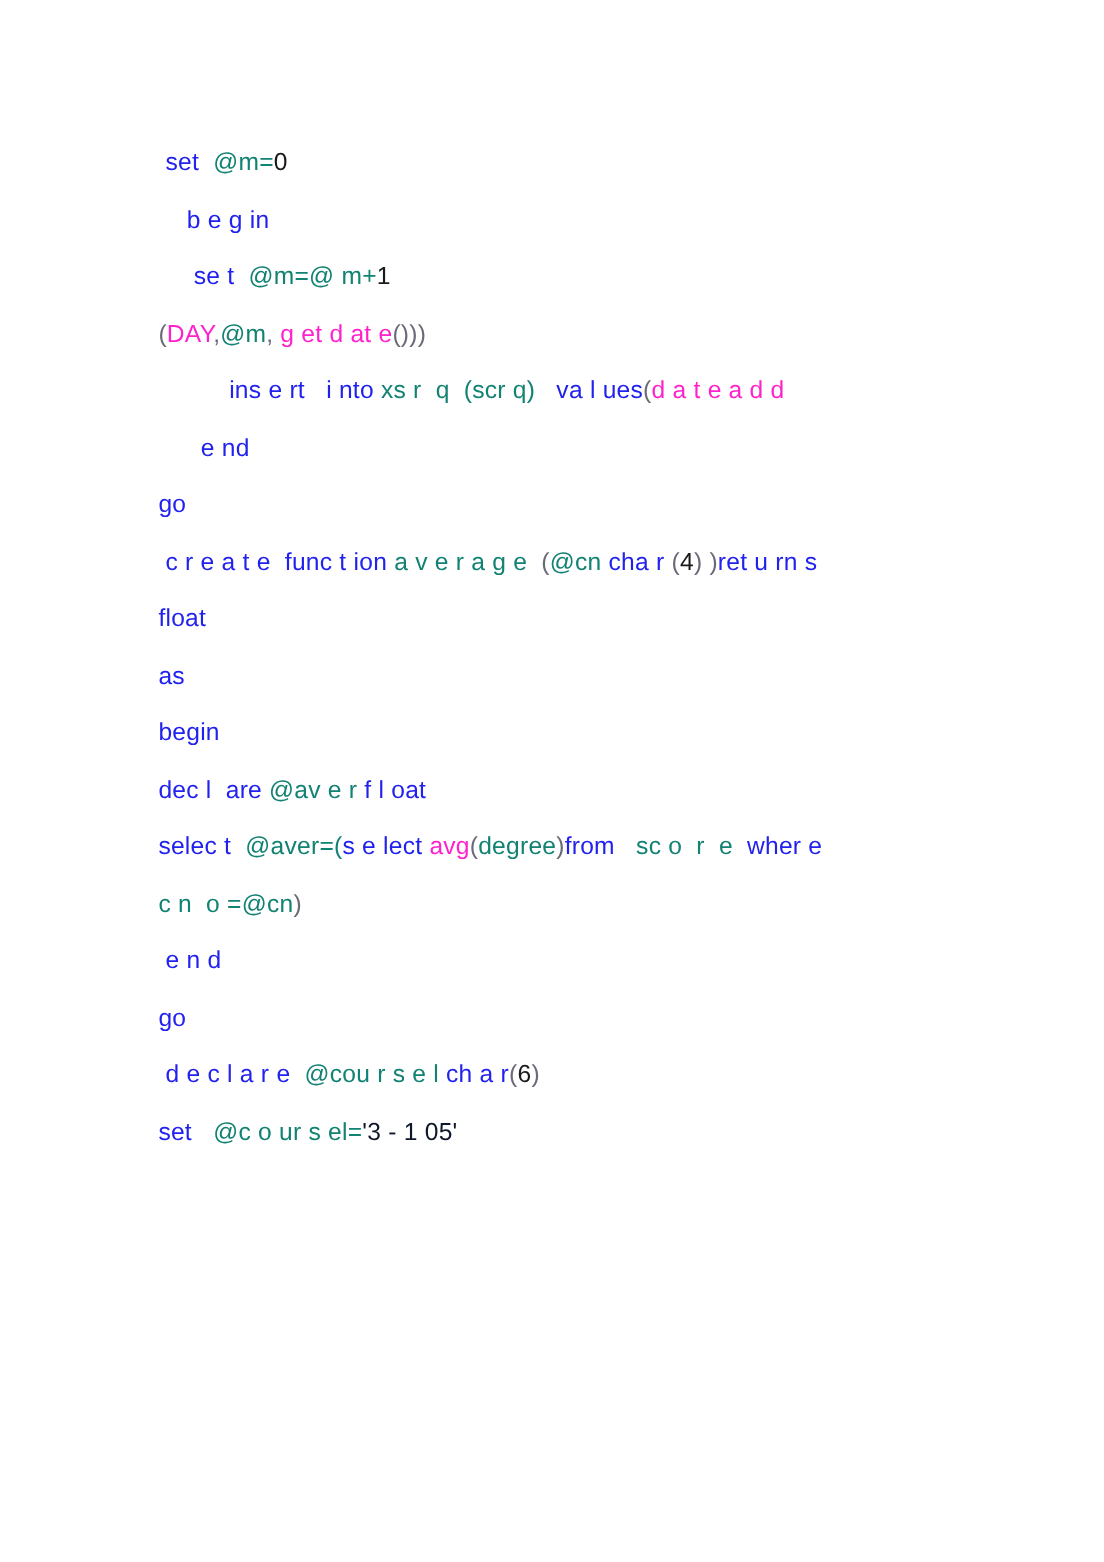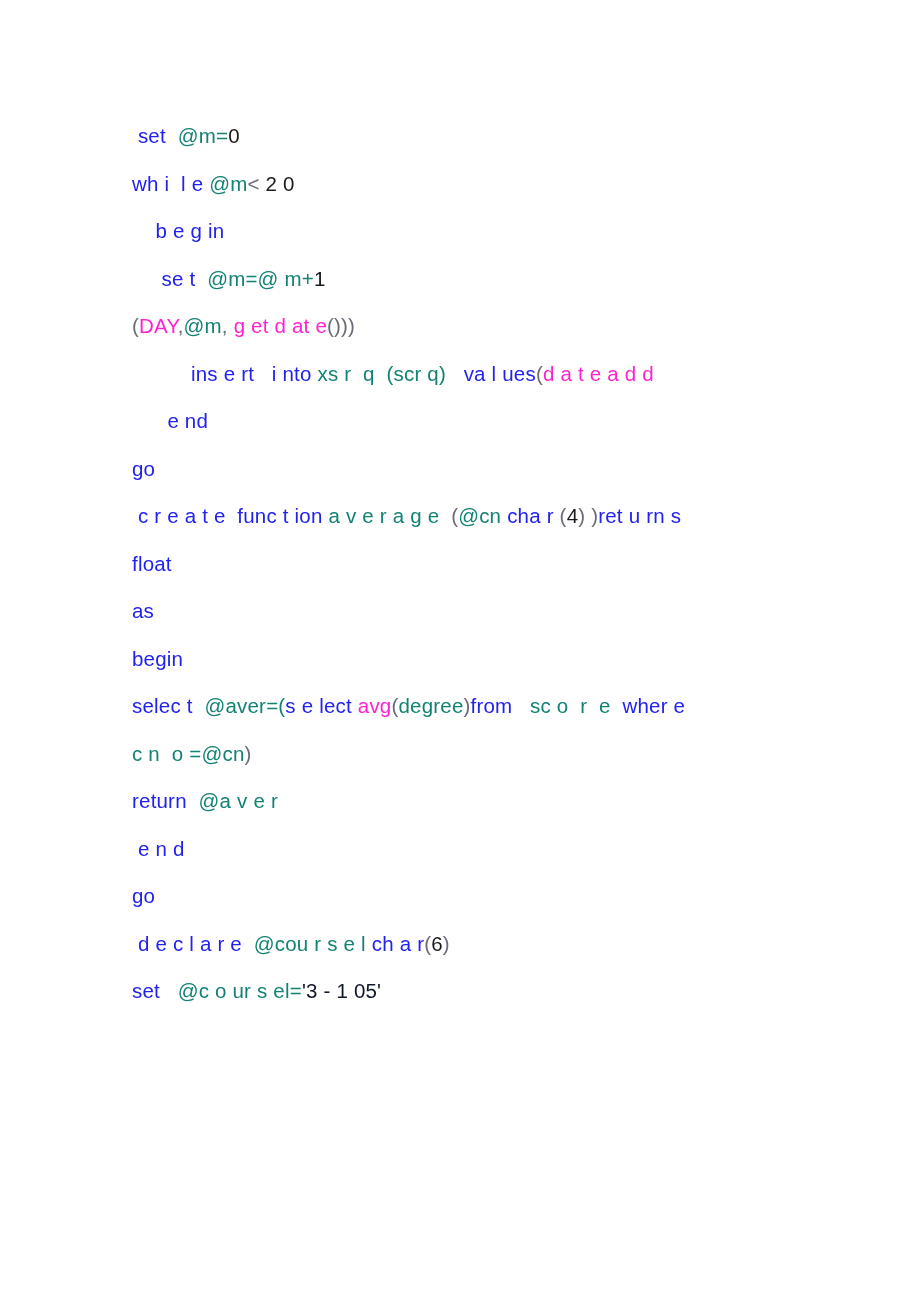--- a/index.html
+++ b/index.html
@@ -52,32 +52,31 @@
   }
   
   .sp { white-space: pre; }
 </style>
 </head>
 <body>
 
 <div id="page">
   <div class="code-body" id="code-body">
       <div class="line"><span class="sp pun"> </span><span class="kw">set</span><span class="pun">  </span><span class="id">@m</span><span class="id">=</span><span class="num">0</span></div>
-      <div class="line"><span class="kw">wh i  l e</span><span class="pun"> </span><span class="id">@m</span><span class="opg">&lt;</span><span class="num"> 2 0</span></div>
       <div class="line"><span class="sp pun">    </span><span class="kw">b e g in</span></div>
       <div class="line"><span class="sp pun">     </span><span class="kw">se t</span><span class="pun">  </span><span class="id">@m</span><span class="id">=</span><span class="id">@ m</span><span class="id">+</span><span class="num">1</span></div>
       <div class="line"><span class="pun">(</span><span class="fn">DAY</span><span class="pun">,</span><span class="id">@m</span><span class="pun">, </span><span class="fn">g et d at e</span><span class="pun">()))</span></div>
       <div class="line"><span class="sp pun">          </span><span class="kw">ins e rt</span><span class="pun">   </span><span class="kw">i nto</span><span class="pun"> </span><span class="id">xs r  q</span><span class="pun">  </span><span class="id">(scr q)</span><span class="pun">   </span><span class="kw">va l ues</span><span class="pun">(</span><span class="fn">d a t e a d d</span></div>
       <div class="line"><span class="sp pun">      </span><span class="kw">e nd</span></div>
       <div class="line"><span class="kw">go</span></div>
       <div class="line"><span class="sp pun"> </span><span class="kw">c r e a t e</span><span class="pun">  </span><span class="kw">func t ion</span><span class="pun"> </span><span class="id">a v e r a g e</span><span class="pun">  </span><span class="pun">(</span><span class="id">@cn</span><span class="pun"> </span><span class="kw">cha r</span><span class="pun"> </span><span class="pun">(</span><span class="num">4</span><span class="pun">)</span><span class="pun"> )</span><span class="kw">ret u rn s</span></div>
       <div class="line"><span class="kw">float</span></div>
       <div class="line"><span class="kw">as</span></div>
       <div class="line"><span class="kw">begin</span></div>
+      <div class="line"><span class="kw">dec l  are</span><span class="pun"> </span><span class="id">@av e r</span><span class="pun"> </span><span class="kw">f l oat</span></div>
       <div class="line"><span class="kw">selec t</span><span class="pun">  </span><span class="id">@aver</span><span class="id">=</span><span class="id">(</span><span class="kw">s e lect</span><span class="pun"> </span><span class="fn">avg</span><span class="pun">(</span><span class="id">degree</span><span class="pun">)</span><span class="kw">from</span><span class="pun">   </span><span class="id">sc o  r  e</span><span class="pun">  </span><span class="kw">wher e</span></div>
       <div class="line"><span class="id">c n  o</span><span class="id"> =</span><span class="id">@cn</span><span class="pun">)</span></div>
-      <div class="line"><span class="kw">return</span><span class="pun">  </span><span class="id">@a v e r</span></div>
       <div class="line"><span class="sp pun"> </span><span class="kw">e n d</span></div>
       <div class="line"><span class="kw">go</span></div>
       <div class="line"><span class="sp pun"> </span><span class="kw">d e c l a r e</span><span class="pun">  </span><span class="id">@cou r s e l</span><span class="pun"> </span><span class="kw">ch a r</span><span class="pun">(</span><span class="num">6</span><span class="pun">)</span></div>
       <div class="line"><span class="kw">set</span><span class="pun">   </span><span class="id">@c o ur s el</span><span class="id">=</span><span class="str">'3 - 1 05'</span></div>
     </div>
 </div>
 
 </body></html>

